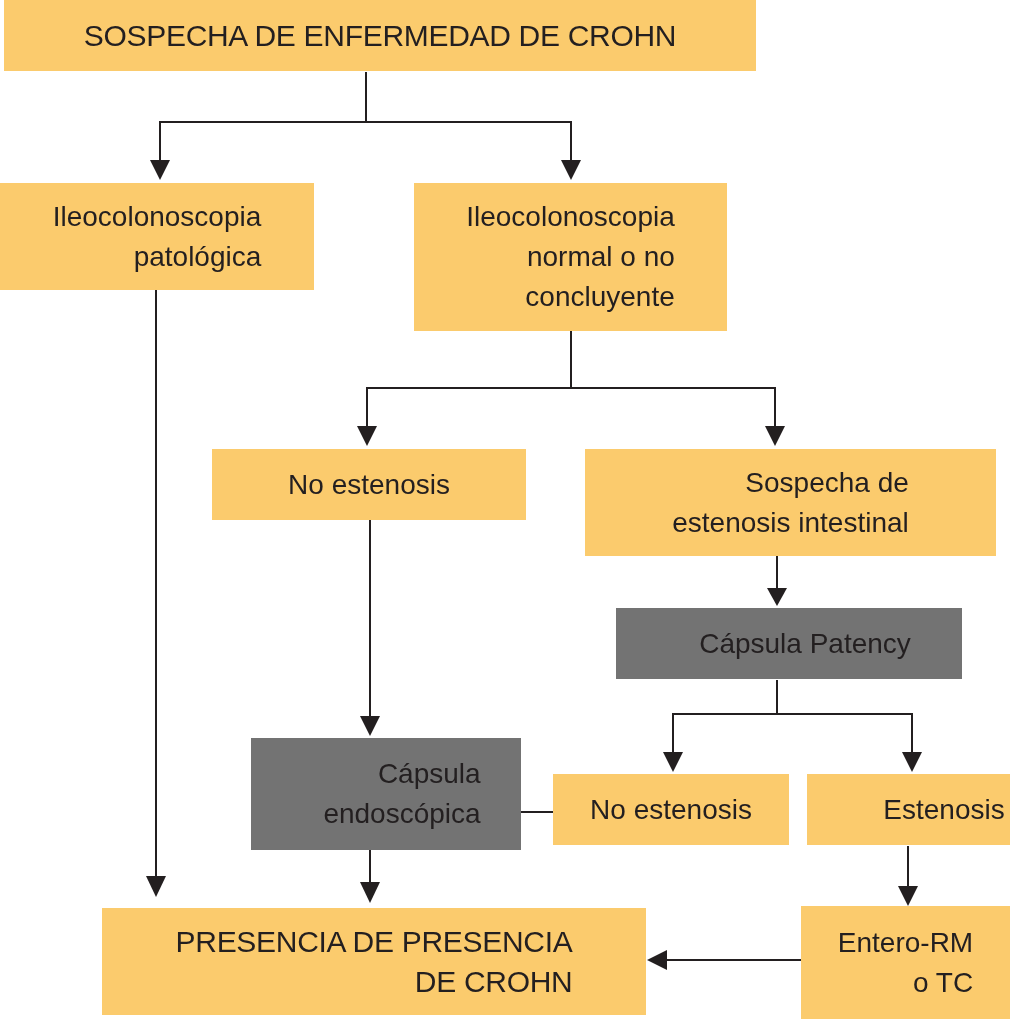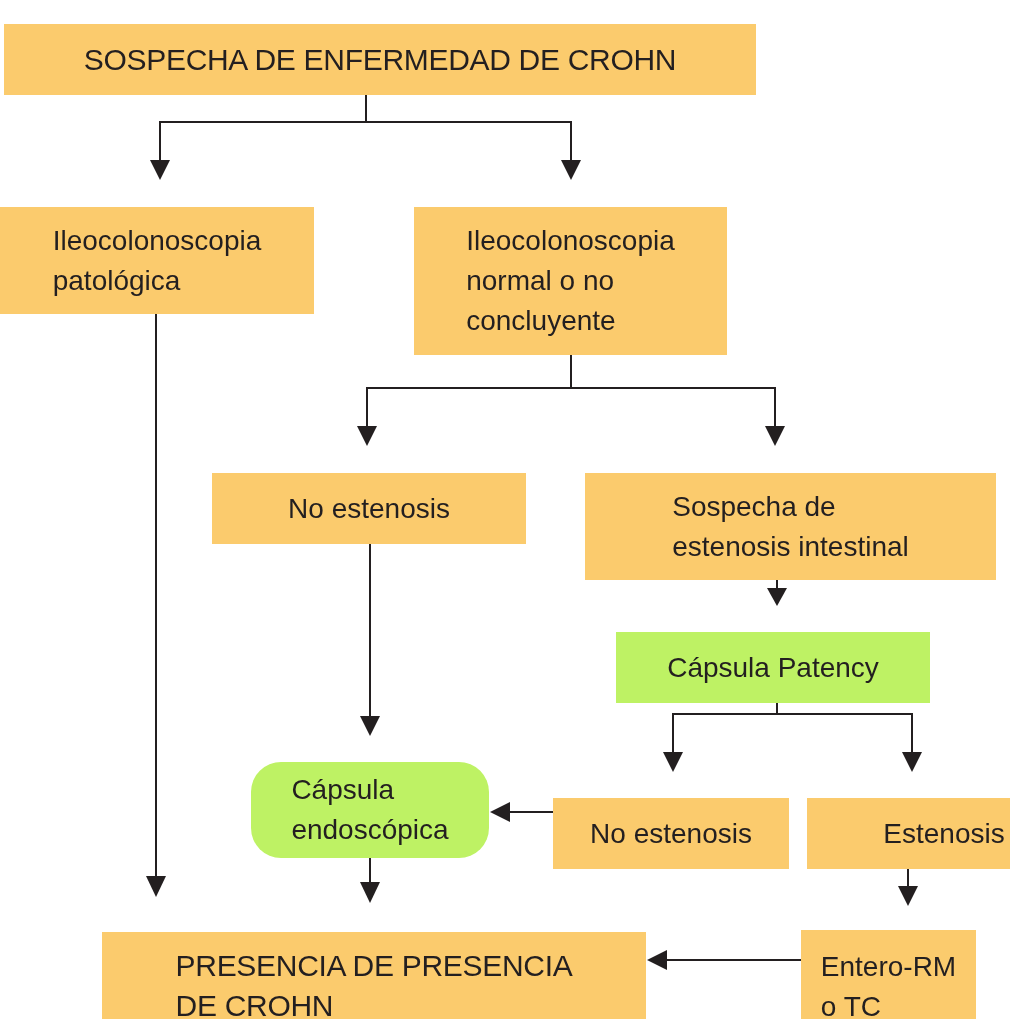--- a/index.html
+++ b/index.html
@@ -1,21 +1,21 @@
 <!DOCTYPE html>
 <html><head>
   <meta charset="utf-8">
   <style>
     html, body { margin: 0; padding: 0; background: #ffffff; }
     body { width: 1010px; height: 1019px; position: relative; overflow: hidden;
            font-family: "Liberation Sans", sans-serif; color: #231f20; }
     .box { position: absolute; display: flex; align-items: center; justify-content: center;
-           text-align: left; font-size: 28px; line-height: 40px; white-space: pre-line; margin-top: 24px; }
+           text-align: right; font-size: 28px; line-height: 40px; white-space: pre-line; }
     .orange { background: #fbcb6d; }
-    .purple { background: #bef264; }
+    .purple { background: #737373; padding-left: 32px; }
     .caps { font-size: 30px; letter-spacing: -0.3px; }
     svg.connectors { position: absolute; left: 0; top: 0; }
   </style>
 </head>
 <body>
 
 <svg class="connectors" width="1010" height="1019">
   <defs>
     <marker id="arrow" markerWidth="10" markerHeight="10" refX="8" refY="5" orient="auto" markerUnits="userSpaceOnUse">
       <path d="M0,0 L10,5 L0,10 z" fill="#231f20"></path>
@@ -75,24 +75,24 @@
 normal o no
 concluyente</div>
 
 <div class="box orange" style="left:212px; top:449px; width:314px; height:71px;">No estenosis</div>
 
 <div class="box orange" style="left:585px; top:449px; width:411px; height:107px;">Sospecha de
 estenosis intestinal</div>
 
 <div class="box purple" style="left:616px; top:608px; width:314px; height:71px;">Cápsula Patency</div>
 
-<div class="box purple" style="left:251px; top:738px; width:238px; height:96px;border-radius:30px;">Cápsula
+<div class="box purple" style="left:251px; top:738px; width:238px; height:112px;">Cápsula
 endoscópica</div>
 
 <div class="box orange" style="left:553px; top:774px; width:236px; height:71px;">No estenosis</div>
 
 <div class="box orange" style="left:807px; top:774px; width:200px; height:71px;padding-left:37px;">Estenosis</div>
 
 <div class="box orange caps" style="left:102px; top:908px; width:544px; height:107px;">PRESENCIA DE PRESENCIA
 DE CROHN</div>
 
-<div class="box orange" style="left:801px; top:906px; width:175px; height:113px;">Entero-RM
+<div class="box orange" style="left:801px; top:906px; width:209px; height:113px;">Entero-RM
 o TC</div>
 
 </body></html>

